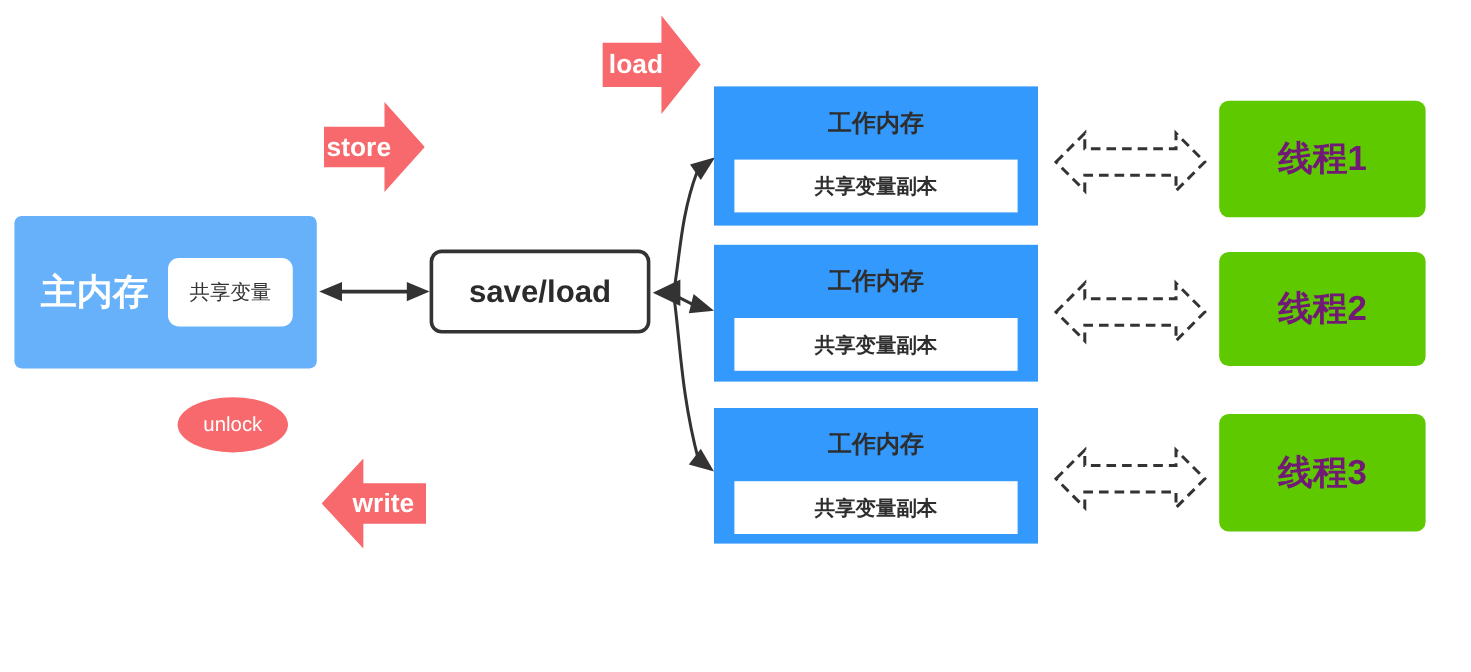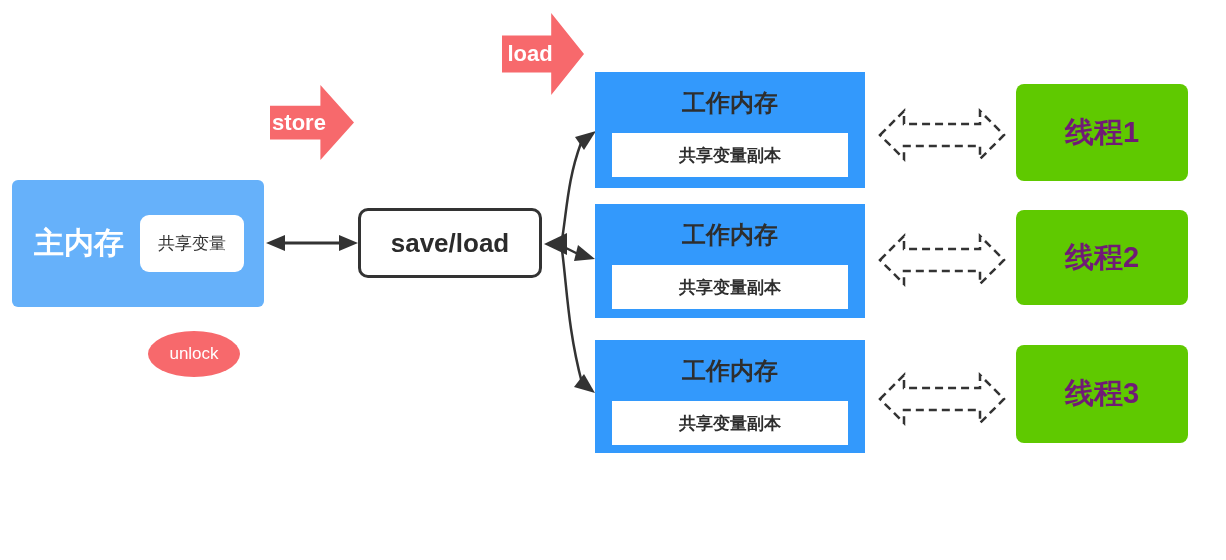--- a/index.html
+++ b/index.html
@@ -42,21 +42,21 @@
     background:#fff;border:3px solid #333;border-radius:10px;box-sizing:border-box;
     display:flex;align-items:center;justify-content:center;
     font-size:26px;font-weight:bold;color:#2b2b2b;}
 
   
   .wm{position:absolute;left:595px;width:270px;background:#3399fc;}
   .wm-1{top:72px;height:116px;}
   .wm-2{top:204px;height:114px;}
   .wm-3{top:340px;height:113px;}
   .wm-title{height:61px;display:flex;align-items:center;justify-content:center;
-    font-size:24px;font-weight:bold;color:#2e2e2e;}
+    font-size:20px;font-weight:bold;color:#2e2e2e;}
   .wm-copy{position:absolute;left:17px;top:61px;width:236px;height:44px;background:#fff;
     display:flex;align-items:center;justify-content:center;
     font-size:17px;font-weight:bold;color:#2e2e2e;}
 
   
   .thread{position:absolute;left:1016px;width:172px;background:#5fc900;border-radius:8px;
     display:flex;align-items:center;justify-content:center;
     font-size:29px;font-weight:bold;color:#701a75;}
   .thread-1{top:84px;height:97px;}
   .thread-2{top:210px;height:95px;}
@@ -101,20 +101,26 @@
       <polygon points="0,22 51,22 51,0 85,40 51,80 51,58 0,58" fill="#f7696c"></polygon>
       </svg>
     <span class="op-label">store</span>
   </div>
   <div class="op-arrow dir-right arrow-load">
     <svg viewBox="0 0 85 80" preserveAspectRatio="none">
       <polygon points="0,22 51,22 51,0 85,40 51,80 51,58 0,58" fill="#f7696c"></polygon>
       </svg>
     <span class="op-label">load</span>
   </div>
+  <div class="op-arrow dir-left arrow-write">
+    <svg viewBox="0 0 85 80" preserveAspectRatio="none">
+      <polygon points="85,22 34,22 34,0 0,40 34,80 34,58 85,58" fill="#f7696c"></polygon>
+      </svg>
+    <span class="op-label">write</span>
+  </div>
 
   <div class="main-memory">
     <span class="main-memory-title">主内存</span>
     <div class="shared-var">
       <span>共享变量</span>
     </div>
   </div>
 
   <div class="save-load">
     <span>save/load</span>

